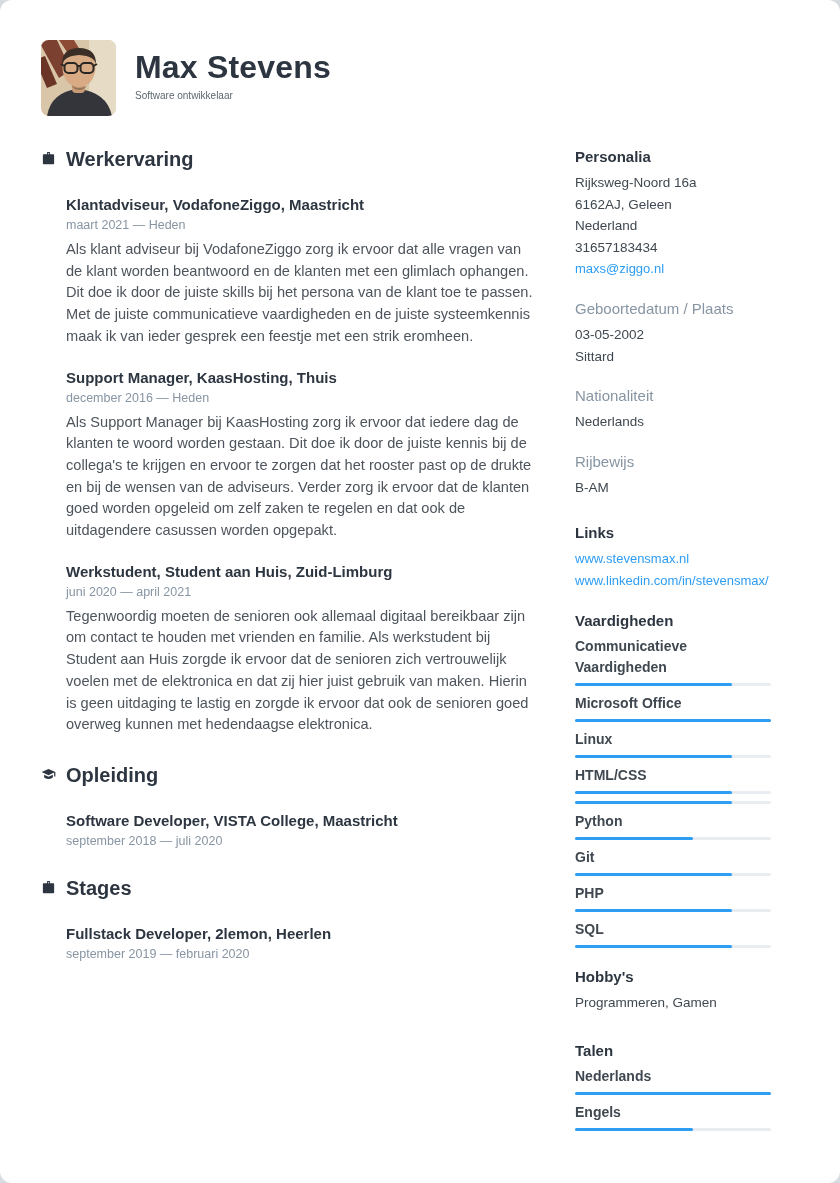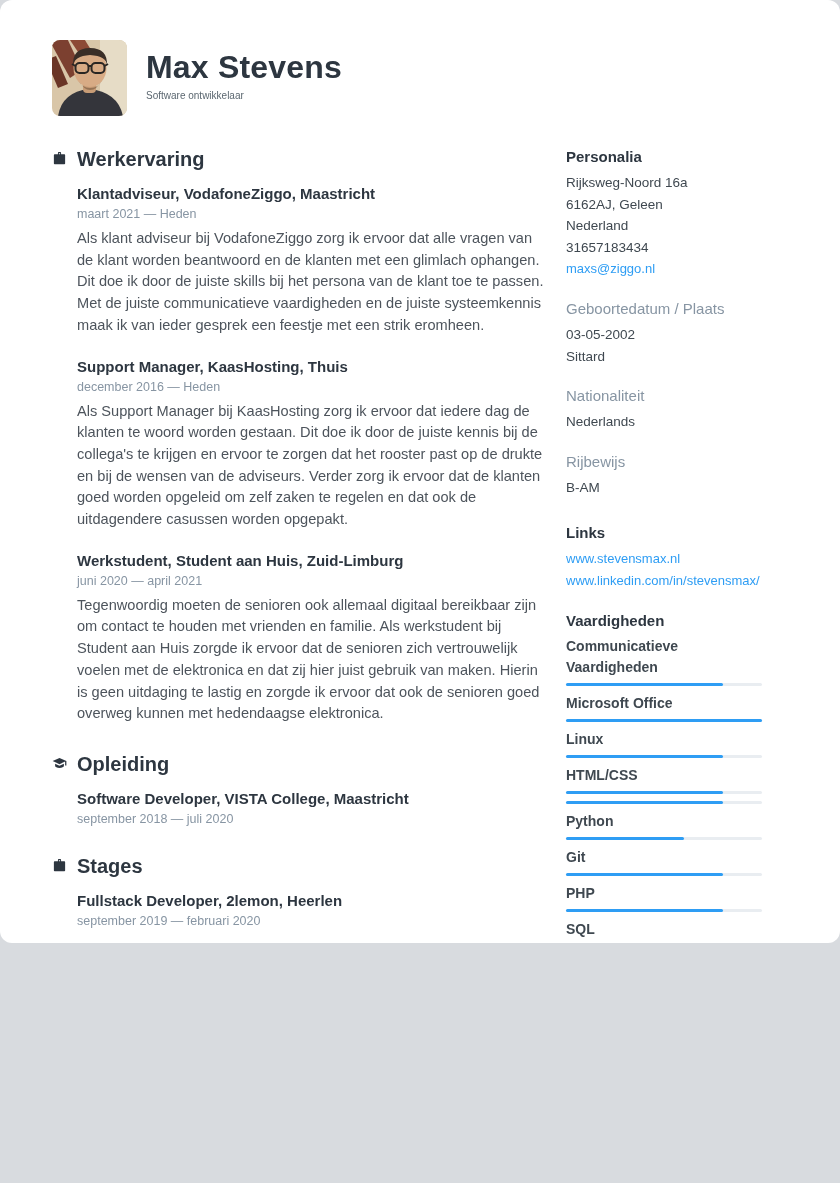--- a/index.html
+++ b/index.html
@@ -3,51 +3,51 @@
 <meta charset="utf-8">
 <style>
   * { margin: 0; padding: 0; box-sizing: border-box; }
   html, body { width: 840px; }
   body {
     font-family: "Liberation Sans", "DejaVu Sans", sans-serif;
     background: #d8dbdf;
   }
   .page {
     width: 840px;
-    height: 943px;
+    height: 1183px;
     background: #ffffff;
     border-radius: 12px;
-    padding: 40px 61px 40px 52px;
+    padding: 40px 61px 40px 41px;
     overflow: hidden;
   }
   
   .header { display: flex; align-items: flex-start; gap: 19px; margin-bottom: 30px; }
   .photo {
     width: 75px; height: 76px; border-radius: 8px; overflow: hidden; flex: 0 0 auto;
   }
   .photo svg { display: block; width: 100%; height: 100%; }
   .header-text { padding-top: 10px; }
   .person-name {
     font-size: 32px; font-weight: 700; color: #2d3640; letter-spacing: 0.2px;
     line-height: 1.1;
   }
   .person-title { font-size: 10px; color: #5b6770; margin-top: 5px; }
   
-  .columns { display: flex; gap: 18px; }
+  .columns { display: flex; gap: 38px; }
   .main { width: 496px; flex: 0 0 auto; }
   .sidebar { width: 196px; flex: 0 0 auto; }
   
   .section { display: grid; grid-template-columns: 25px 1fr; margin-bottom: 26px; }
   .section-icon { grid-column: 1; padding-top: 5px; }
   .section-icon svg { width: 15px; height: 15px; fill: #2d3640; }
   .section-title {
     grid-column: 2; font-size: 20px; font-weight: 700; color: #2d3640; line-height: 26px;
   }
   .entries { grid-column: 2; }
-  .entry { margin-top: 12px; }
+  .entry { margin-top: 23px; }
   .entry + .entry { margin-top: 20px; }
   .entry-title { font-size: 15px; font-weight: 700; color: #2d3640; line-height: 20px; }
   .entry-period { font-size: 12.5px; color: #8795a3; line-height: 16px; margin-top: 2px; }
   .entry-desc { font-size: 14.6px; color: #4d545c; line-height: 21.7px; margin-top: 6px; }
   
   .side-group { margin-bottom: 18px; }
   .side-heading { font-size: 15px; font-weight: 700; color: #2d3640; line-height: 22px; }
   .side-heading-gray { font-size: 15px; font-weight: 400; color: #8795a3; line-height: 22px; }
   .side-line { font-size: 13.5px; color: #3f4850; line-height: 21.5px; }
   .side-link { font-size: 13px; color: #2e9df4; line-height: 22px; text-decoration: none; display: block; cursor: pointer; }

